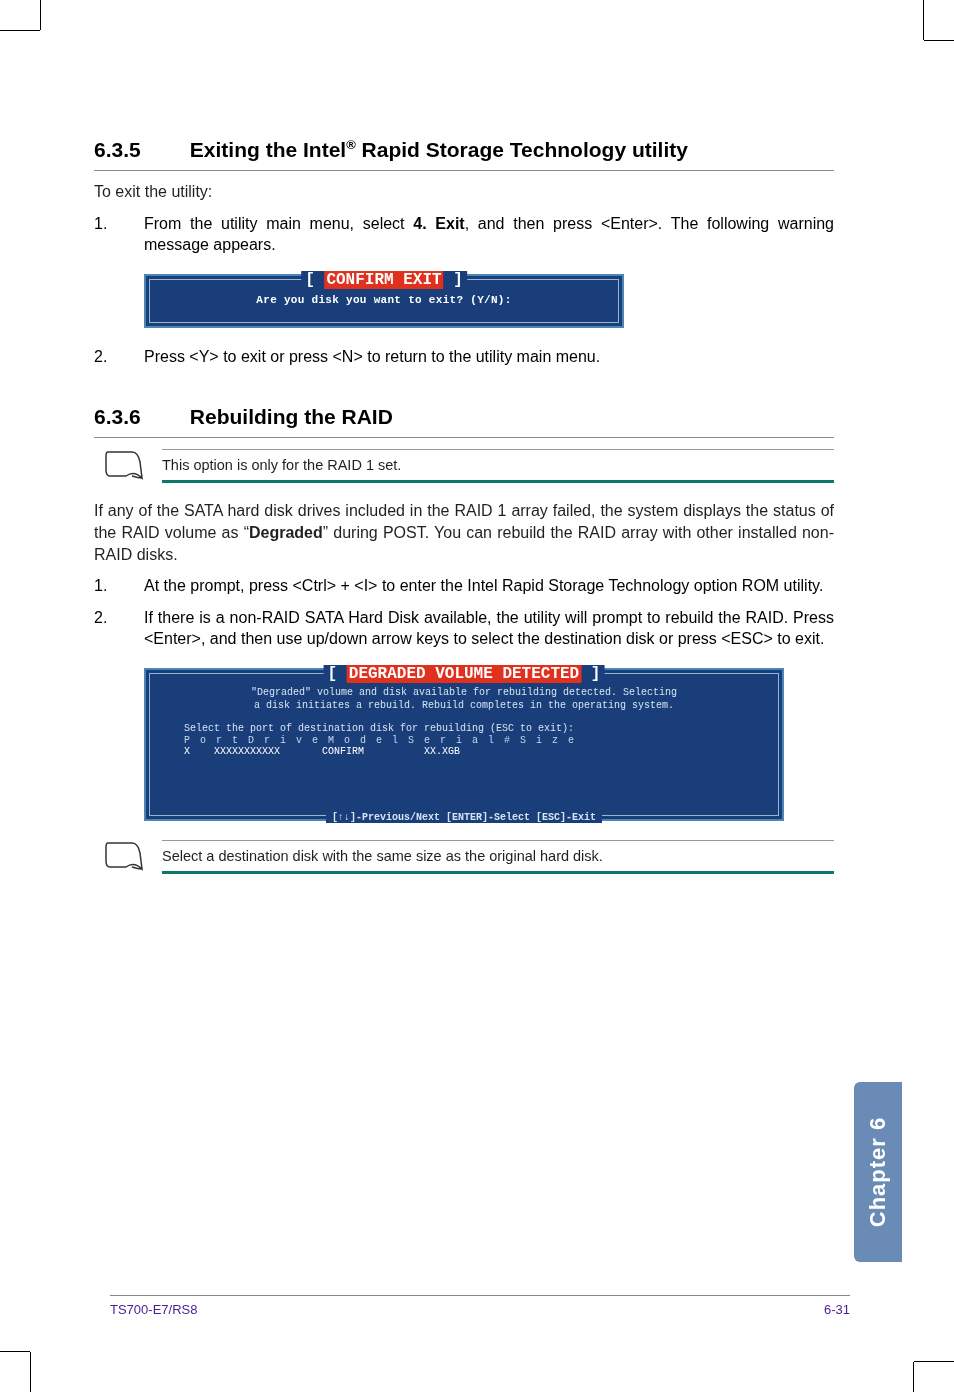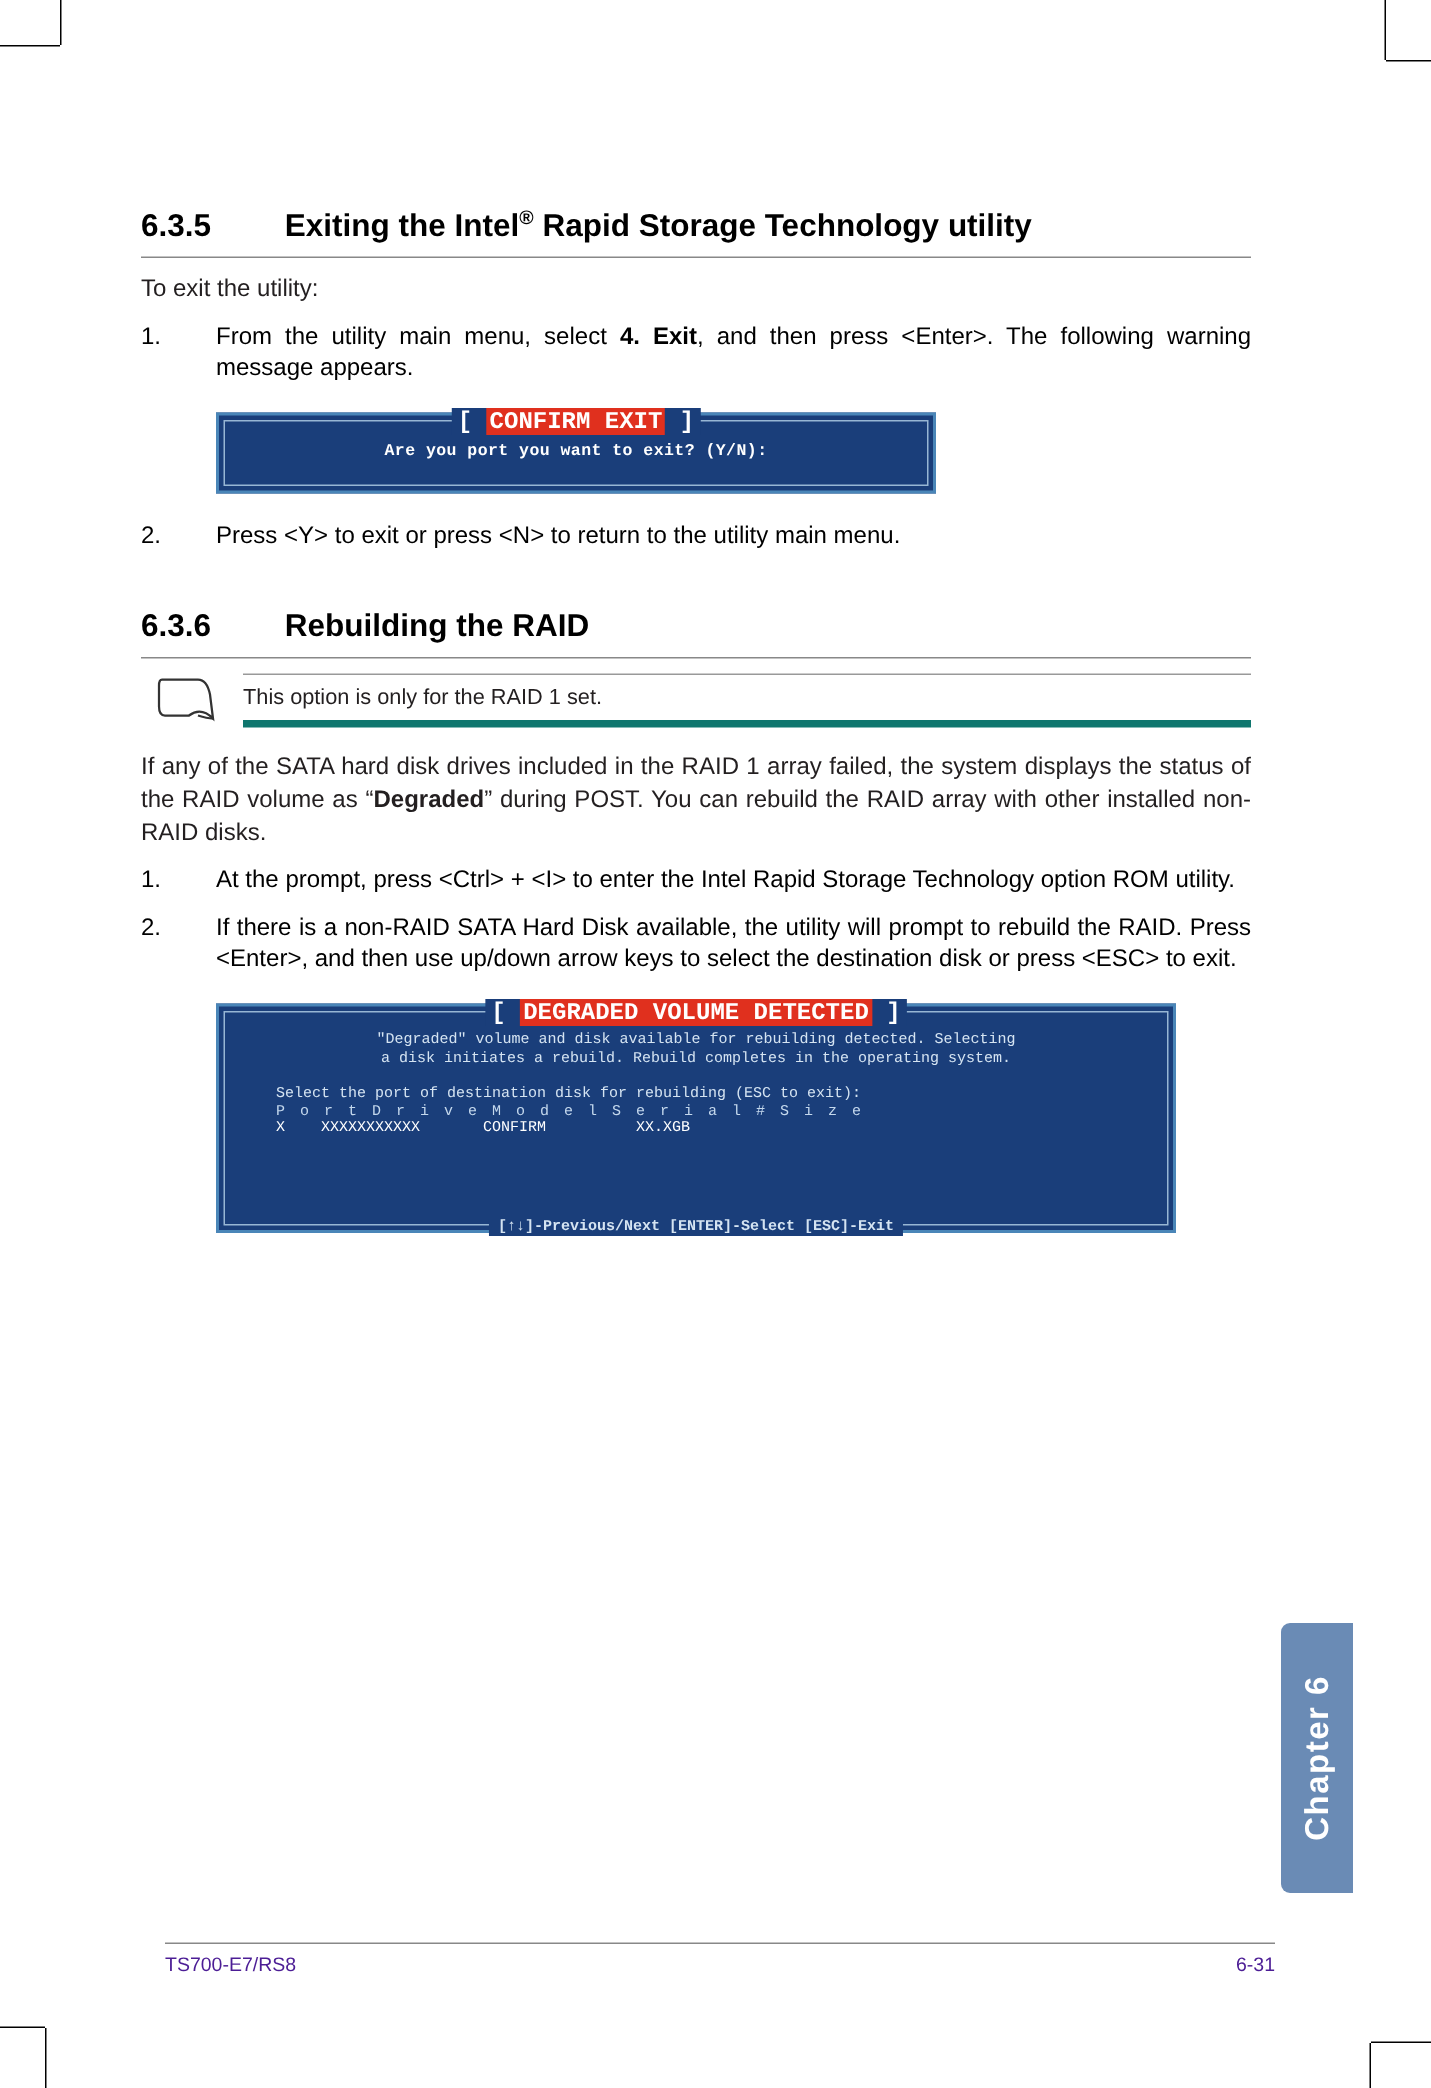--- a/index.html
+++ b/index.html
@@ -41,21 +41,21 @@
     .c-text { font-size: 11px; font-weight: bold; letter-spacing: 0.3px; }
     .c-text.center { text-align: center; }
     .c-hdr { color: #c4d8ed; font-size: 10px; letter-spacing: 2px; }
     .c-row { color: #fff; font-size: 10px; white-space: pre; }
     .c-para { color: #d5e4f2; font-size: 10px; line-height: 1.3; }
     .c-foot { position: absolute; bottom: -8px; left: 50%; transform: translateX(-50%); background: #1a3e7a; padding: 0 6px; font-size: 10px; font-weight: bold; color: #d5e4f2; }
 
     
     .note { display: flex; align-items: center; margin: 6px 0 16px 10px; }
     .note-icon { width: 44px; height: 36px; flex-shrink: 0; margin-right: 14px; }
-    .note-body { flex: 1; border-top: 1px solid #999; border-bottom: 5px solid #0f766e; padding: 7px 0; font-size: 14.5px; color: #231f20; }
+    .note-body { flex: 1; border-top: 1px solid #999; border-bottom: 3px solid #0f766e; padding: 7px 0; font-size: 14.5px; color: #231f20; }
 
     h3 { font-size: 17px; font-weight: bold; margin-bottom: 6px; }
 
     
     .sidetab { position: absolute; right: 52px; bottom: 130px; width: 48px; height: 180px; background: #6a8bb5; border-radius: 6px 0 0 6px; display: flex; align-items: center; justify-content: center; }
     .sidetab span { transform: rotate(-90deg); color: #fff; font-weight: bold; font-size: 22px; white-space: nowrap; letter-spacing: 1px; }
 
     
     .footer { position: absolute; bottom: 75px; left: 110px; width: 740px; border-top: 1px solid #888; padding-top: 6px; display: flex; justify-content: space-between; font-size: 13px; color: #4c1d95; }
   </style>
@@ -88,21 +88,21 @@
       </span>
     </li>
   </ol>
 
   <div class="console small">
     <div class="c-outer">
         <div class="c-line">
       <div class="c-title">
         <span>[ </span><span class="red">CONFIRM EXIT</span><span> ]</span>
       </div>
-      <div class="c-text center">Are you port you want to exit? (Y/N):</div>
+      <div class="c-text center">Are you disk you want to exit? (Y/N):</div>
     </div>
       </div>
   </div>
 
   <ol class="num">
     <li>
       <span class="n">2.</span>
       <span class="t">Press &lt;Y&gt; to exit or press &lt;N&gt; to return to the utility main menu.</span>
     </li>
   </ol>
@@ -149,20 +149,27 @@
       <div style="height:10px;"></div>
       <div class="c-para" style="padding-left:18px;">Select the port of destination disk for rebuilding (ESC to exit):</div>
       <div class="c-hdr" style="padding-left:18px;">P o r t   D r i v e   M o d e l               S e r i a l   #                      S i z e</div>
       <div class="c-row" style="padding-left:18px;">X    XXXXXXXXXXX       CONFIRM          XX.XGB</div>
       <div style="height:46px;"></div>
       <div class="c-foot">[↑↓]-Previous/Next  [ENTER]-Select  [ESC]-Exit</div>
     </div>
       </div>
   </div>
 
+  <div class="note">
+    <svg class="note-icon" viewBox="0 0 44 36">
+      <path d="M4 4 L28 4 Q34 4 36 14 L38 30 Q30 22 22 28 L6 28 Q2 28 2 22 L2 8 Q2 4 4 4 Z" fill="none" stroke="#333" stroke-width="1.5"></path>
+      <path d="M28 28 Q34 30 38 30" fill="none" stroke="#333" stroke-width="1.5"></path>
+    </svg>
+    <div class="note-body">Select a destination disk with the same size as the original hard disk.</div>
+  </div>
 
 </div>
 
 <div class="sidetab">
   <span>Chapter 6</span>
 </div>
 
 <div class="footer">
   <span>TS700-E7/RS8</span>
   <span>6-31</span>

